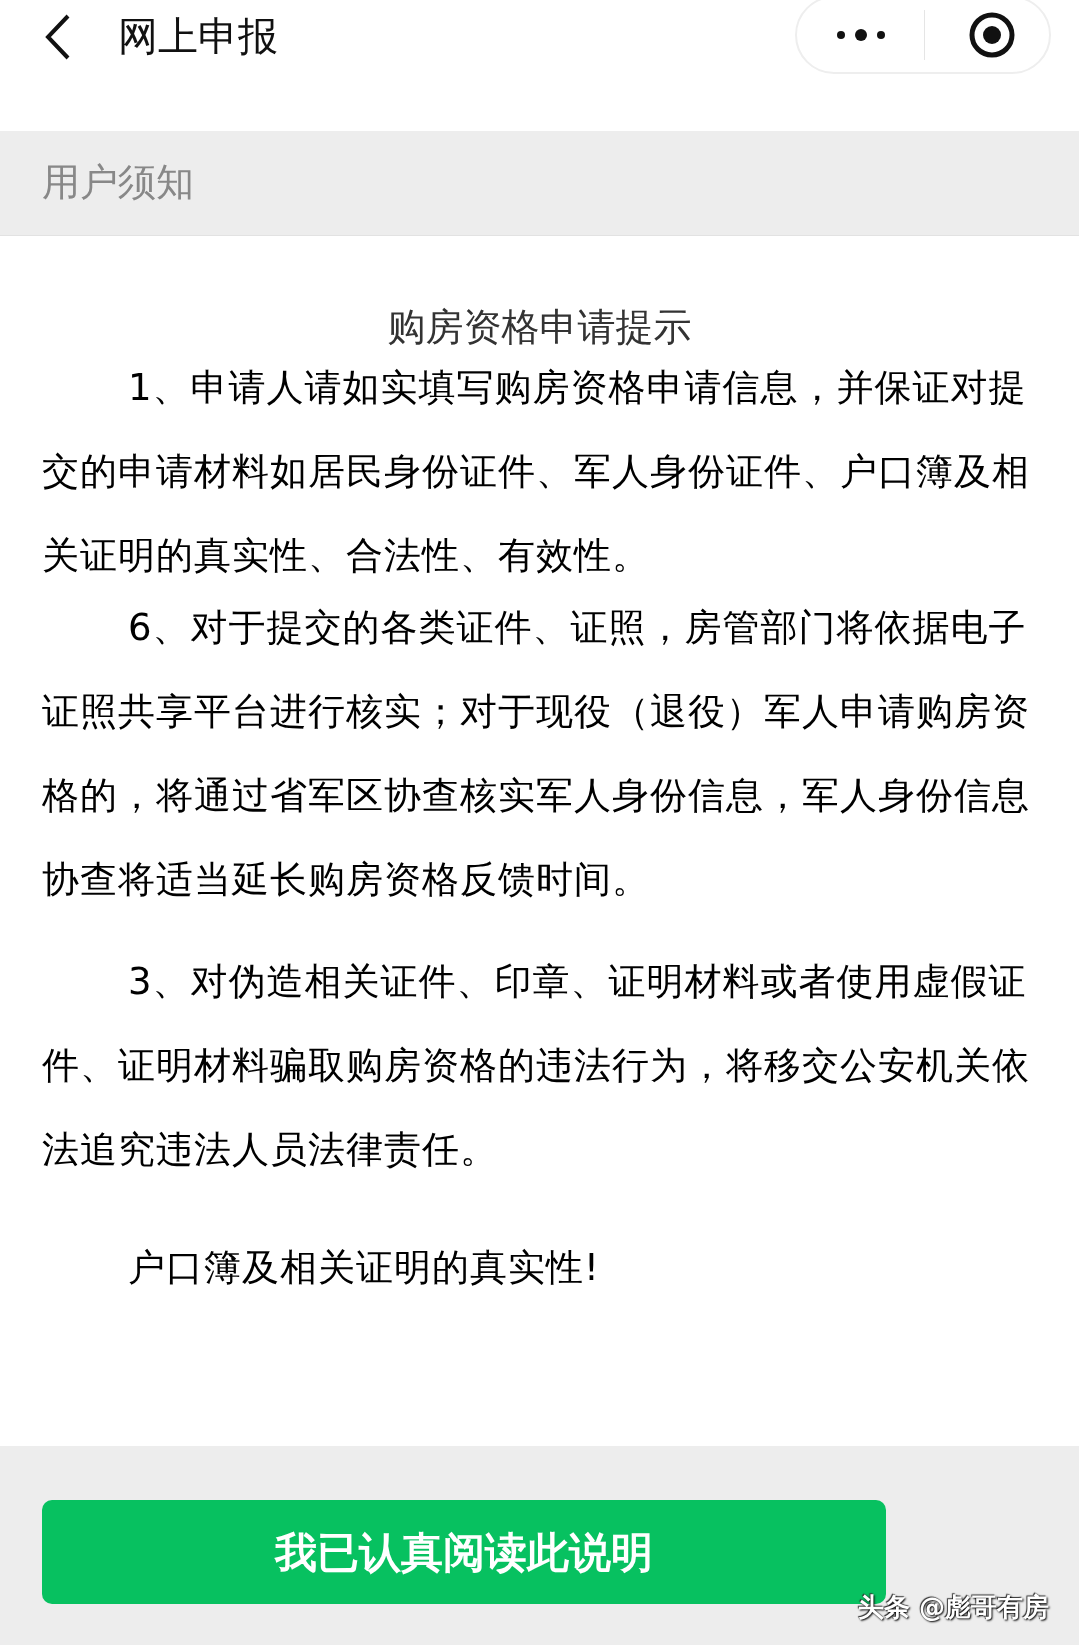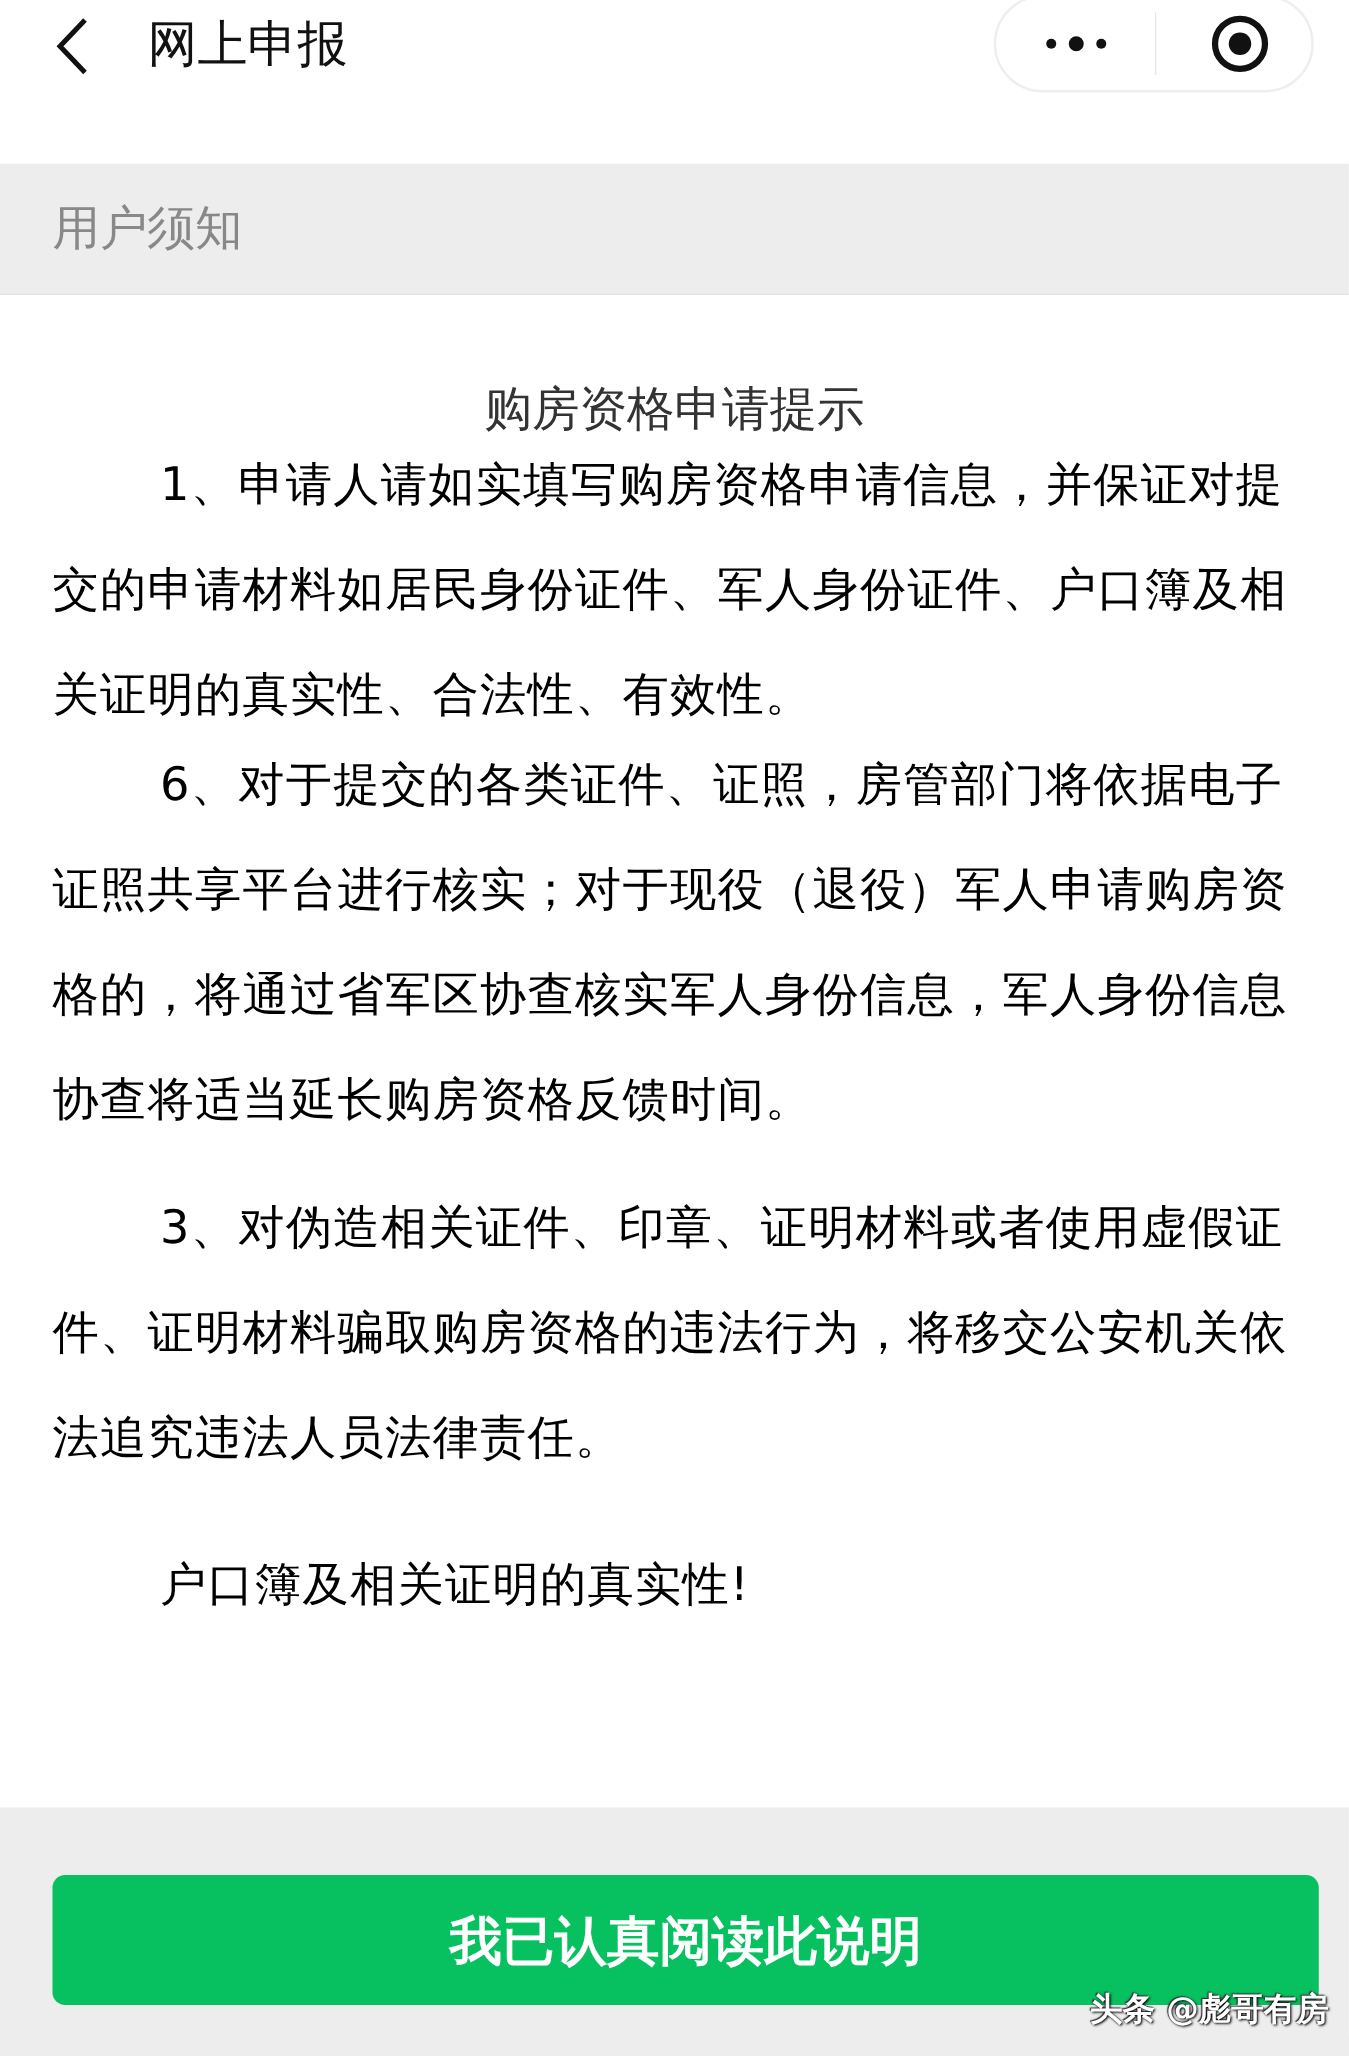--- a/index.html
+++ b/index.html
@@ -12,24 +12,24 @@
              border-radius:40px; background:#fff; box-sizing:border-box; }
   .capsule .sep { position:absolute; left:127px; top:12px; width:1px; height:50px; background:#e5e5e5; }
   .dots { position:absolute; left:30px; top:0; width:70px; height:74px; }
   .target { position:absolute; left:170px; top:12px; width:50px; height:50px; }
   .section-head { position:absolute; left:0; top:98px; width:1079px; height:104px; background:#ededed;
                   border-bottom:1px solid #e2e2e2;margin-top:33px; }
   .section-head span { position:absolute; left:42px; top:26px; font-size:38px; color:#888; }
   .doc-title { position:absolute; left:0; top:262px; width:1079px; text-align:center; font-size:38px; color:#333;margin-top:40px; }
   .para { position:absolute; left:42px; width:995px; font-size:37px; line-height:84px; color:#000000; text-indent:86px; letter-spacing:1px; }
   .footer { position:absolute; left:0; top:1446px; width:1079px; height:199px; background:#ededed; }
-  .btn { position:absolute; left:42px; top:1500px; width:1013px; height:104px; background:#07c160;
+  .btn { position:absolute; left:42px; top:1500px; width:844px; height:104px; background:#07c160;
          border-radius:10px; color:#fff; font-weight:bold; font-size:42px; text-align:center; line-height:104px; border:none; }
   .watermark { position:absolute; left:858px; top:1590px; font-size:26px; color:#fff; font-weight:bold;
-               text-shadow:1px 1px 2px #000, -1px -1px 1px #333;margin-left:14px; }
+               text-shadow:1px 1px 2px #000, -1px -1px 1px #333; }
 </style>
 </head>
 <body>
 
 <div class="navbar">
   <svg class="back" viewBox="0 0 40 50">
     <polyline points="28,4 8,25 28,46" fill="none" stroke="#111" stroke-width="4"></polyline>
   </svg>
   <div class="title">网上申报</div>
   <div class="capsule">

